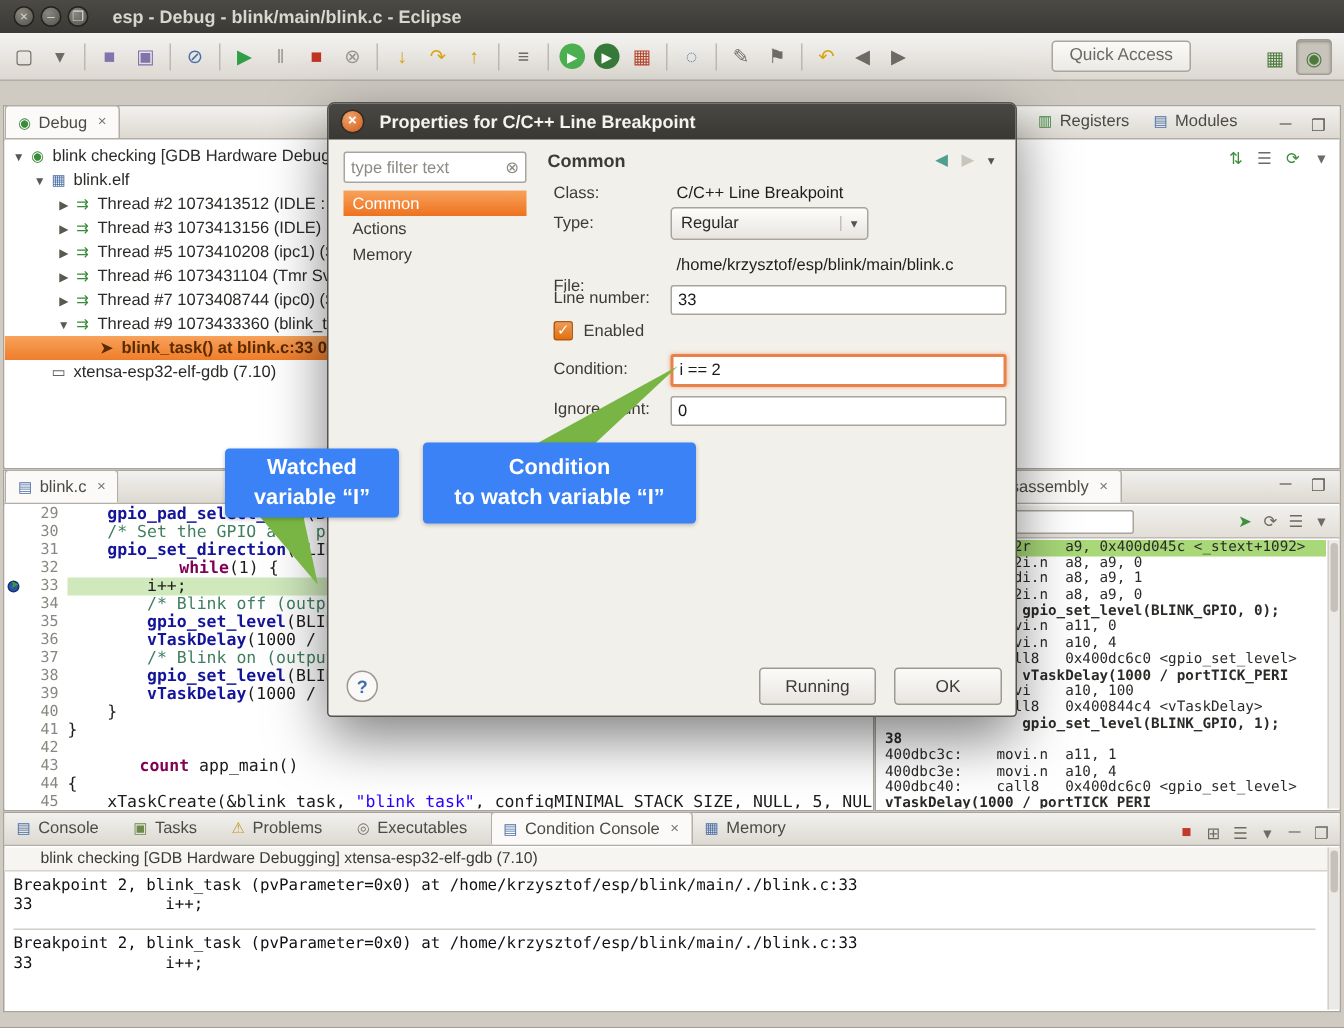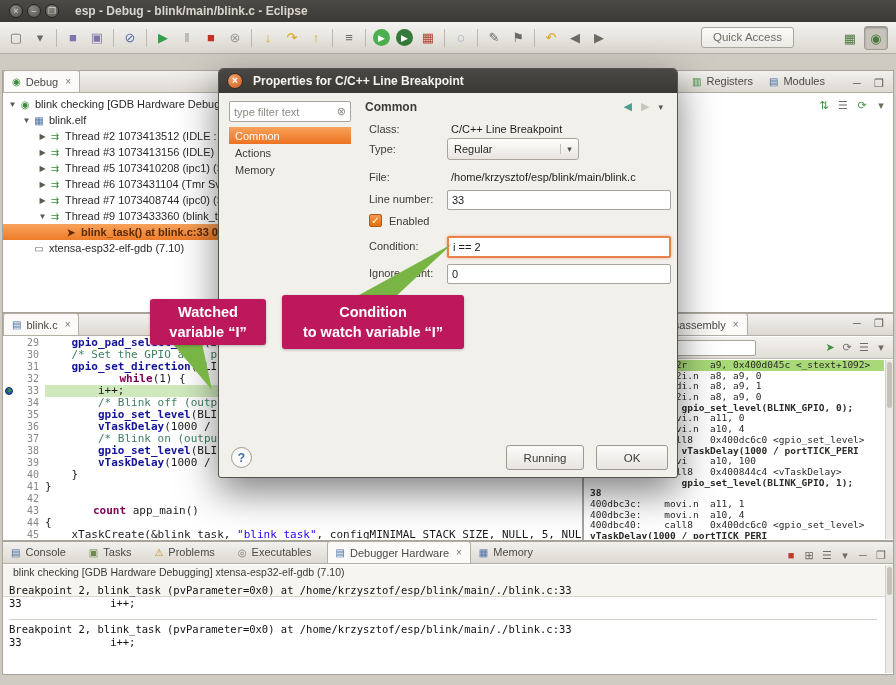--- a/index.html
+++ b/index.html
@@ -83,22 +83,22 @@
   .dis-line { height:10.7px; font-family:"DejaVu Sans Mono",monospace; font-size:9.5px; line-height:10.7px;
     white-space:pre; color:#2b2a27; }
   .dis-line.src { font-weight:bold; }
   .dis-line.pc { background:#a8d878; }
   .vscroll { position:absolute; right:0; top:46px; bottom:1px; width:8px; background:#eceae6; border-left:1px solid #d4d0c8; }
   .vscroll .thumb { position:absolute; left:1px; right:1px; top:2px; height:46px; background:#c6c2ba; border-radius:3px; }
 
   
   .console-panel { left:2px; top:541px; width:892px; height:134px; }
   .c-tools { margin-left:auto; display:flex; align-items:center; gap:2px; padding-right:4px; }
-  .c-header { position:absolute; top:23px; left:0; right:0; height:32px; font-size:10.5px; color:#3c3b37;
-    padding:1px 10px; background:#f6f5f2; border-bottom:1px solid #d8d4cc; white-space:nowrap; }
+  .c-header { position:absolute; top:23px; left:0; right:0; height:16px; font-size:10.5px; color:#3c3b37;
+    padding:1px 24px; background:#f6f5f2; border-bottom:1px solid #d8d4cc; white-space:nowrap; }
   .c-out { position:absolute; top:40px; left:0; right:10px; bottom:1px; padding:2px 6px; overflow:hidden; }
   .c-line { min-height:13px; font-family:"DejaVu Sans Mono",monospace; font-size:10.5px; line-height:13px;
     white-space:pre; color:#111; }
   .c-line.c-div { min-height:10px; border-bottom:1px solid #d3cfc8; margin-bottom:3px; }
   .console-panel .vscroll { top:23px; }
   .console-panel .vscroll .thumb { height:28px; }
 
   
   .dialog { position:absolute; left:218px; top:68px; width:460px; height:410px; background:#f2f0eb;
     border:1px solid #55534e; border-radius:5px 5px 3px 3px; box-shadow:0 14px 38px rgba(0,0,0,.5); z-index:10; }
@@ -135,21 +135,21 @@
     display:flex; align-items:center; justify-content:center; }
   .btn-cancel { left:287px; width:78px; }
   .btn-ok { left:377px; width:72px; }
   .btn-help { position:absolute; left:12px; top:378px; width:21px; height:21px; border:1px solid #9d9991;
     border-radius:50%; color:#3f6fae; font-size:12px; font-weight:bold; display:flex; align-items:center;
     justify-content:center; background:#faf9f7; }
 
   
   .arrows-svg { position:absolute; left:0; top:0; width:896px; height:685px; z-index:29; pointer-events:none; }
   .arrows-svg polygon { fill:#79b544; }
-  .callout { position:absolute; z-index:30; background:#be185d; color:#fff; font-weight:bold; font-size:14.5px;
+  .callout { position:absolute; z-index:30; background:#3b82f6; color:#fff; font-weight:bold; font-size:14.5px;
     text-align:center; border-radius:3px; display:flex; flex-direction:column; justify-content:center;
     line-height:1.4; box-shadow:0 1px 3px rgba(0,0,0,.25); }
   .callout-watched { left:150px; top:299px; width:116px; height:46px; }
   .callout-condition { left:282px; top:295px; width:182px; height:54px; }
 </style>
 </head>
 <body>
 
 <div class="screen">
 
@@ -546,21 +546,21 @@
             <span>Problems</span>
             <span class="x"></span>
           </div>
           <div class="tab">
             <span class="ticn" style="color: rgb(122, 118, 111);">◎</span>
             <span>Executables</span>
             <span class="x"></span>
           </div>
           <div class="tab active">
             <span class="ticn" style="color: rgb(74, 111, 165);">▤</span>
-            <span>Debugger Hardware</span>
+            <span>Condition Console</span>
             <span class="x">×</span>
           </div>
           <div class="tab">
             <span class="ticn" style="color: rgb(74, 111, 165);">▦</span>
             <span>Memory</span>
             <span class="x"></span>
           </div>
         </div>
       <div class="c-tools">
 
@@ -631,21 +631,21 @@
 
     <div class="dlg-label" style="top:54px">Class:</div>
     <div class="dlg-value" style="top:54px">C/C++ Line Breakpoint</div>
 
     <div class="dlg-label" style="top:74px">Type:</div>
     <div class="dropdown">
       <span class="val">Regular</span>
       <span class="caret">▾</span>
     </div>
 
-    <div class="dlg-label" style="top:102px">File:</div>
+    <div class="dlg-label" style="top:116px">File:</div>
     <div class="dlg-value" style="top:102px">/home/krzysztof/esp/blink/main/blink.c</div>
 
     <div class="dlg-label" style="top:124px">Line number:</div>
     <input class="dlg-input" style="top: 121px;" value="33">
 
     <div class="chk">✓</div>
     <div class="dlg-label" style="top:146px;left:170px">Enabled</div>
 
     <div class="dlg-label" style="top:171px">Condition:</div>
     <input class="dlg-input focus" style="top: 167px;" value="i == 2">

